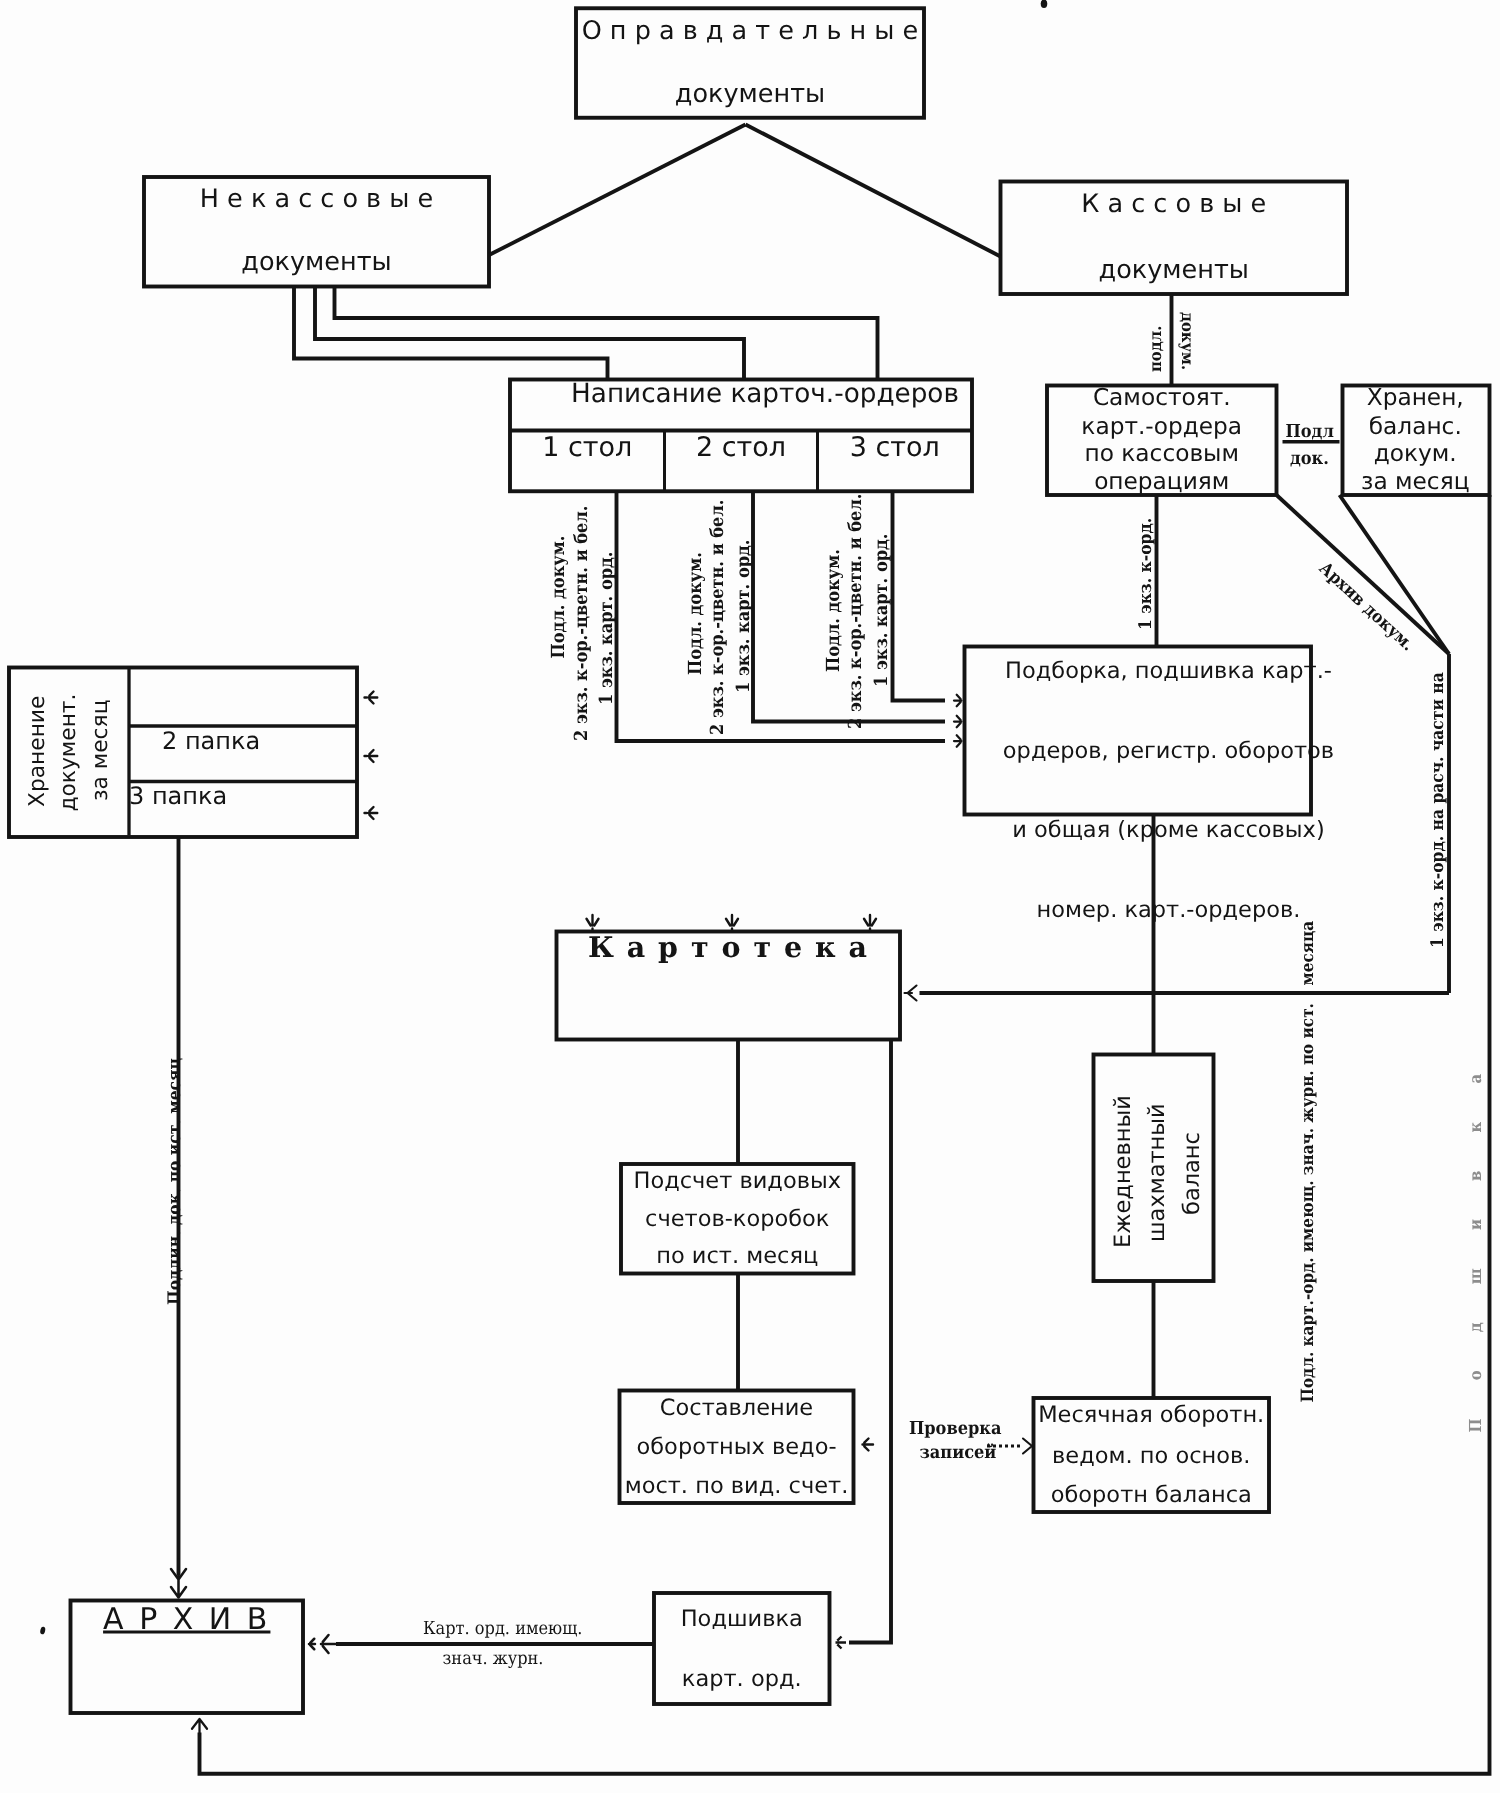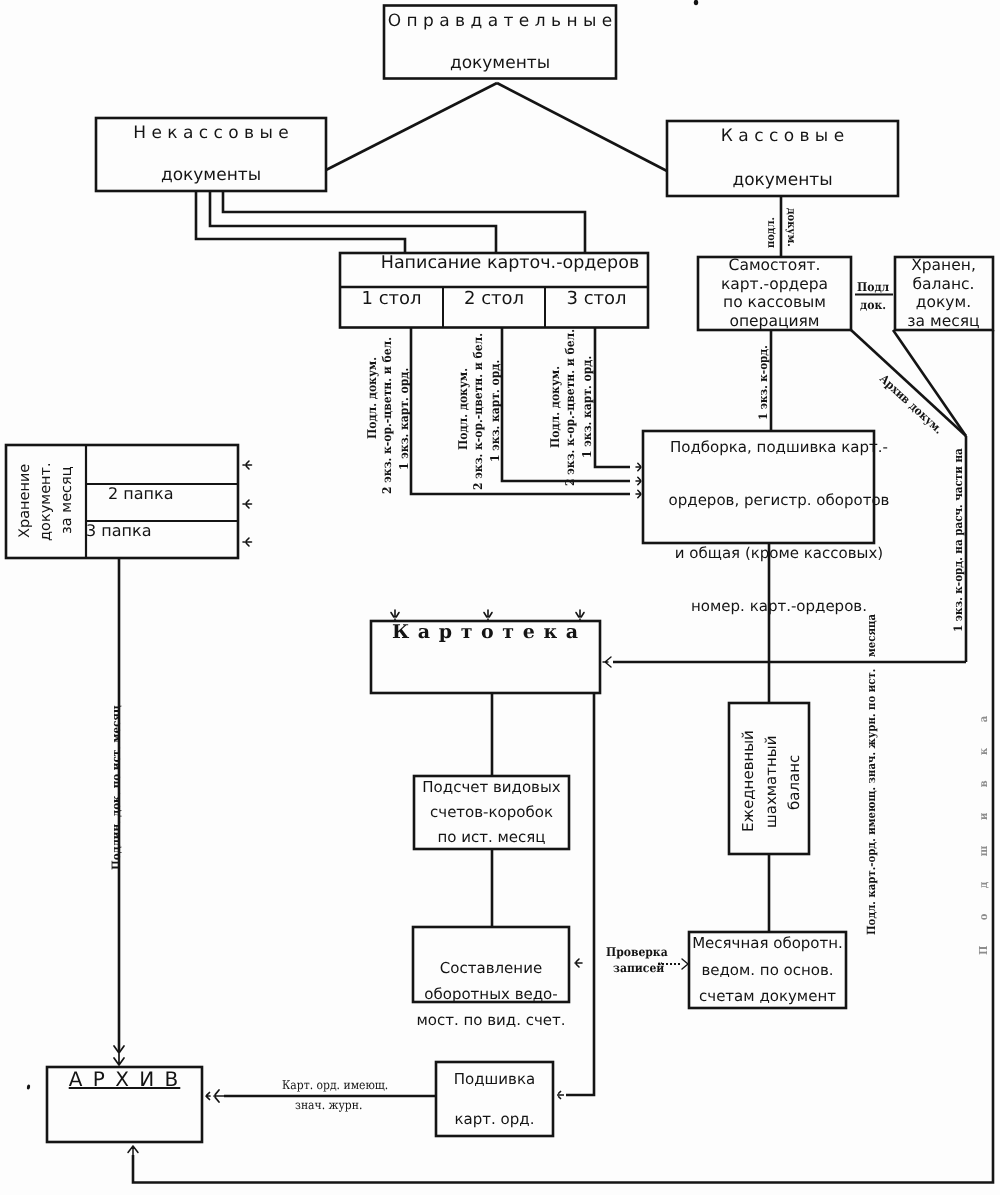--- a/index.html
+++ b/index.html
@@ -161,34 +161,34 @@
 <div class="cell" style="left:371px;top:621px;width:229px;height:72px;font-size:19px;font-weight:bold;font-family:'DejaVu Serif',serif;letter-spacing:1px;">
   <div>К а р т о т е к а</div>
 </div>
 
 <div class="cell" style="left:414px;top:776px;width:155px;height:73px;font-size:15px;line-height:23px;">
   <div>Подсчет видовых</div>
   <div>счетов-коробок</div>
   <div>по ист. месяц</div>
 </div>
 
-<div class="cell" style="left:413px;top:957px;width:156px;height:75px;font-size:15px;line-height:23px;">
+<div class="cell" style="left:413px;top:927px;width:156px;height:75px;font-size:15px;line-height:23px;">
   <div>Составление</div>
   <div>оборотных ведо-</div>
   <div>мост. по вид. счет.</div>
 </div>
 
 <div class="vr" style="left:741px;top:832px;font-size:15px;font-family:'DejaVu Sans',sans-serif;font-weight:normal;font-stretch:normal;transform:rotate(-90deg);">Ежедневный</div>
 <div class="vr" style="left:764px;top:828px;font-size:15px;font-family:'DejaVu Sans',sans-serif;font-weight:normal;font-stretch:normal;transform:rotate(-90deg);">шахматный</div>
 <div class="vr" style="left:787px;top:810px;font-size:15px;font-family:'DejaVu Sans',sans-serif;font-weight:normal;font-stretch:normal;transform:rotate(-90deg);">баланс</div>
 
 <div class="cell" style="left:689px;top:932px;width:157px;height:76px;font-size:15px;line-height:23px;">
   <div>Месячная оборотн.</div>
   <div>ведом. по основ.</div>
-  <div>счетам документ</div>
+  <div>оборотн баланса</div>
 </div>
 
 <div class="cell" style="left:47px;top:1067px;width:155px;height:75px;font-size:20px;letter-spacing:2px;text-decoration:underline;">
   <div>А Р Х И В</div>
 </div>
 
 <div class="cell" style="left:436px;top:1062px;width:117px;height:74px;font-size:15px;line-height:34px;">
   <div>Подшивка</div>
   <div>карт. орд.</div>
 </div>

